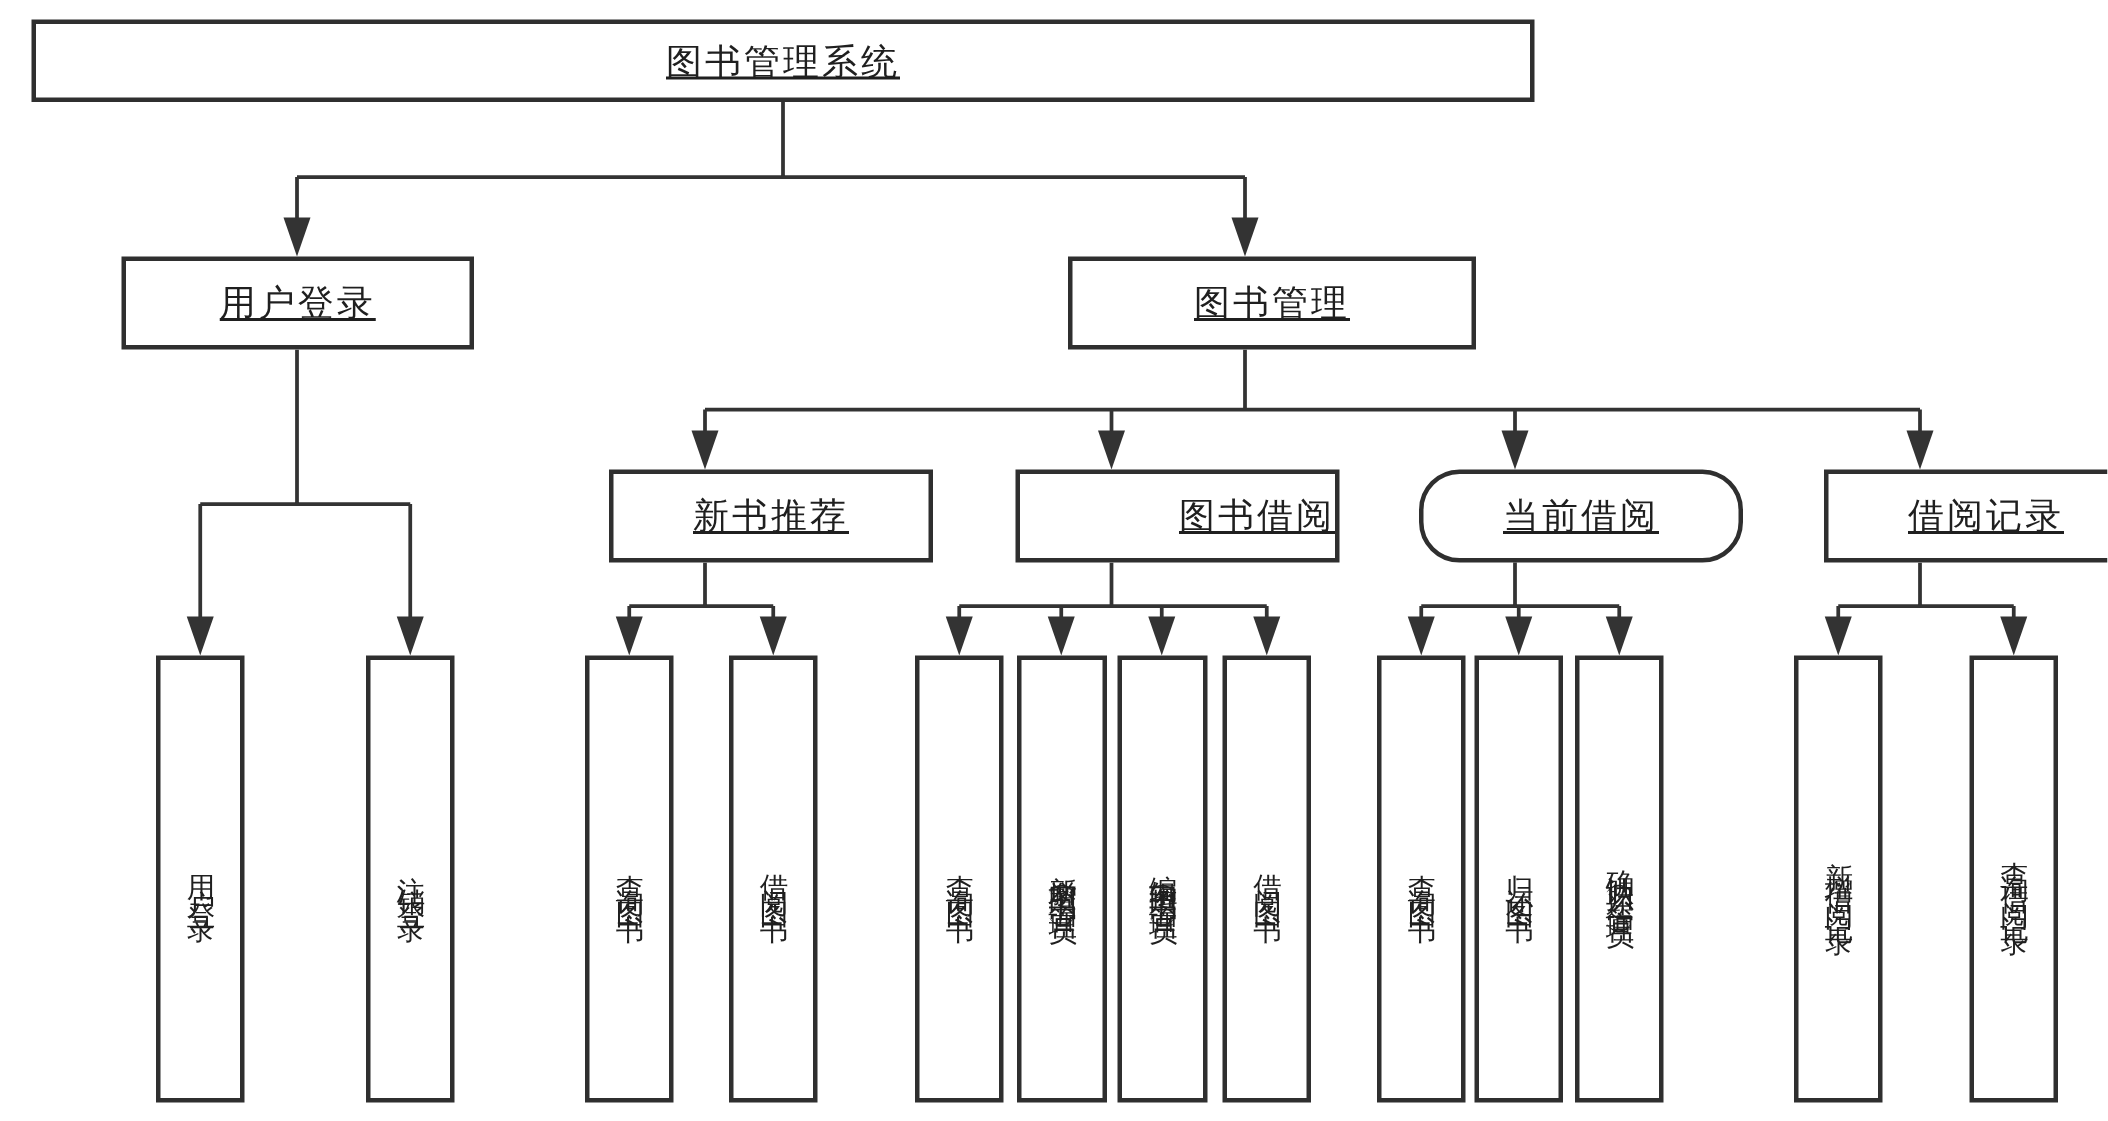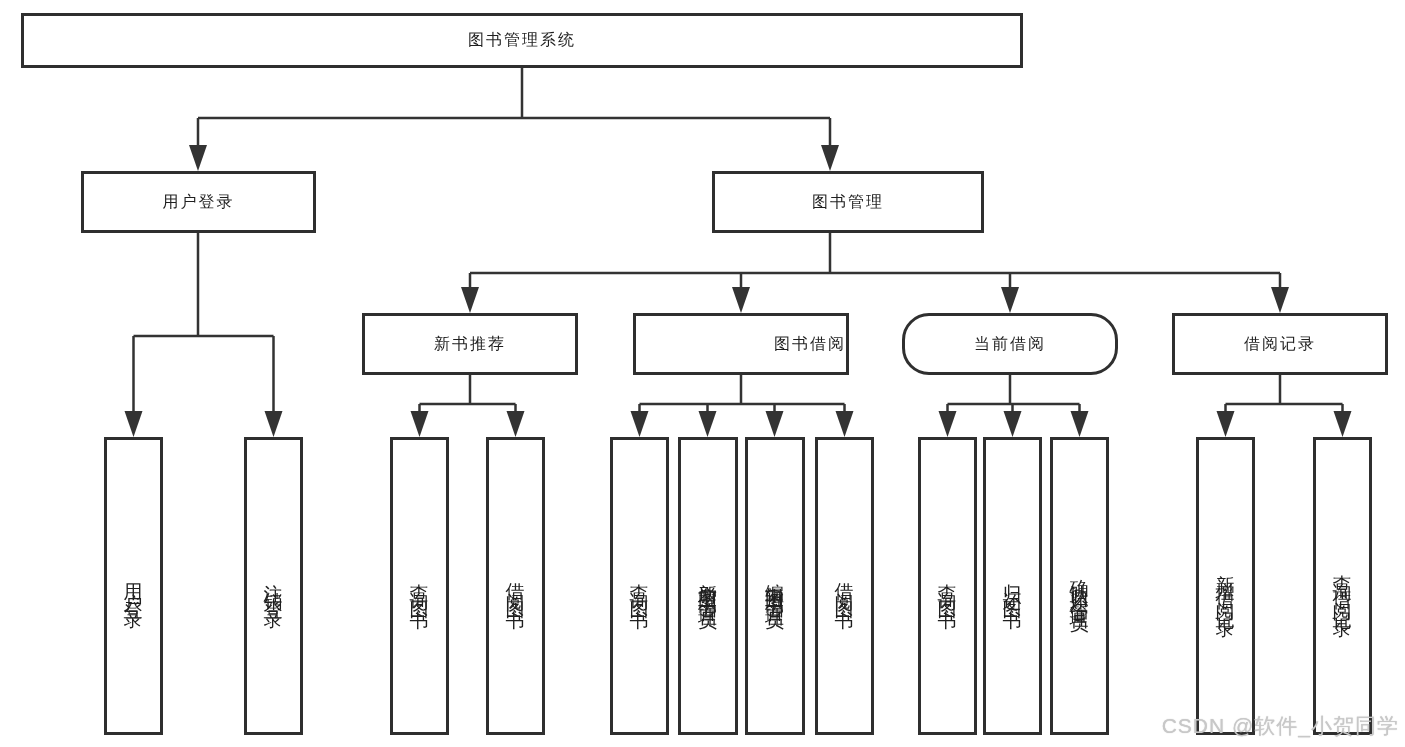--- a/index.html
+++ b/index.html
@@ -13,24 +13,24 @@
   }
   .connectors{position:absolute;left:0;top:0;pointer-events:none;}
   .node{
     position:absolute;
     box-sizing:border-box;
     background:#ffffff;
     border:3px solid #2f2f2f;
     display:flex;align-items:center;justify-content:center;
     text-align:center;
   }
-  .node-h{font-size:16px;letter-spacing:2px;}
+  .node-h{font-size:24px;letter-spacing:2px;text-decoration:underline;}
   .root{left:21px;top:13px;width:1002px;height:55px;}
   .lvl2{top:171px;height:62px;}
-  .lvl3{top:313px;width:216px;height:62px;}
+  .lvl3{top:313px;width:216px;height:62px;margin-left:44px;}
   .leaf{top:437px;width:59px;height:298px;}
   .leaf .vtext{
     writing-mode:vertical-rl;
     text-orientation:mixed;
     font-size:19px;
     letter-spacing:9px;
     line-height:1;
     white-space:nowrap;
   }
   .watermark{
@@ -150,14 +150,13 @@
     <span class="vtext" style="letter-spacing:5px;">确认归还（管理员）</span>
   </div>
 
   <div class="node leaf" style="left:1196px;">
     <span class="vtext">新增借阅记录</span>
   </div>
   <div class="node leaf" style="left:1313px;">
     <span class="vtext">查询借阅记录</span>
   </div>
 
-  <div class="watermark">CSDN @软件_小贺同学</div>
 </div>
 
 </body></html>

